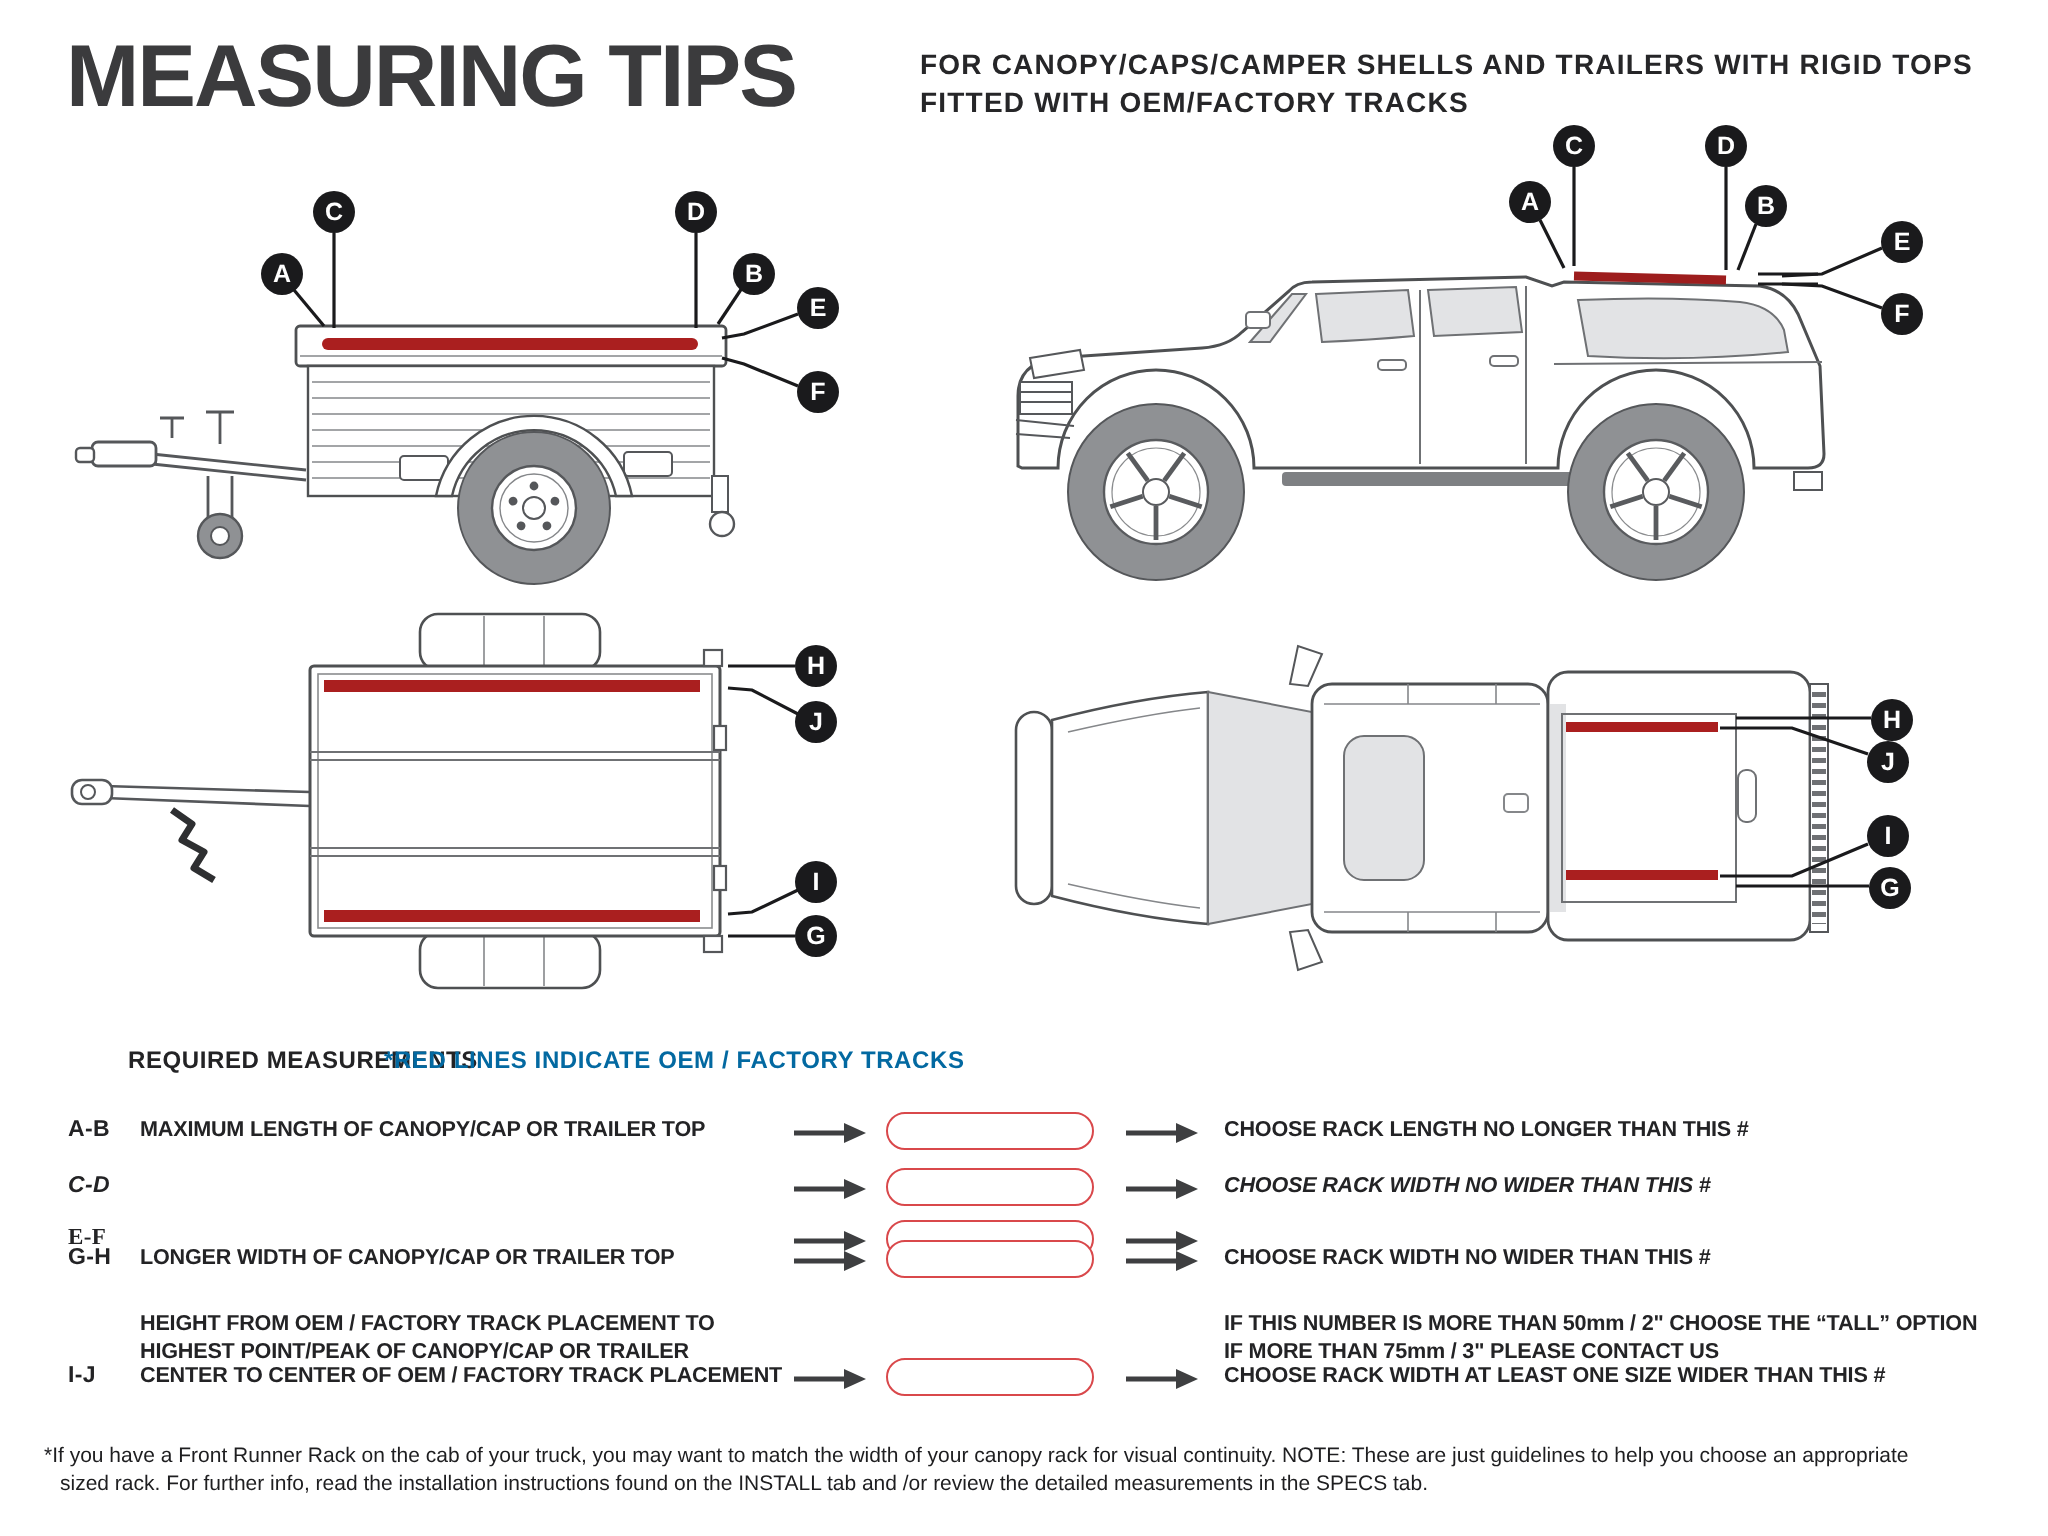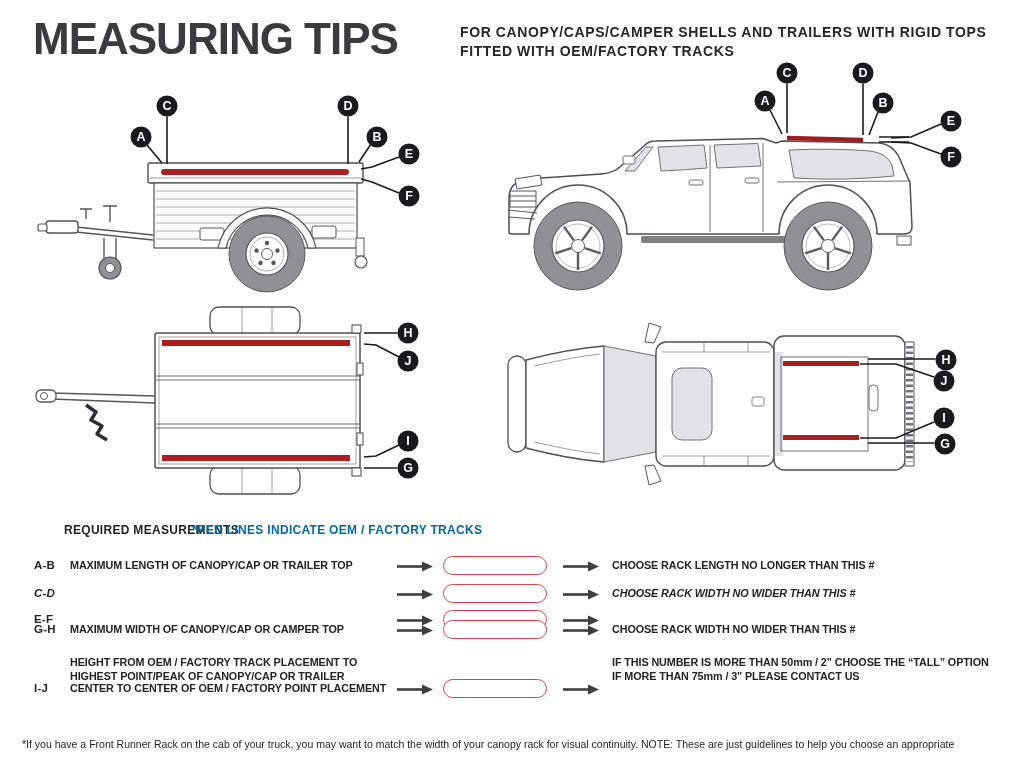--- a/index.html
+++ b/index.html
@@ -14,21 +14,21 @@
   .legend-red{left:192px;top:523px;font-size:12px;letter-spacing:0.3px;color:#0369a1;white-space:nowrap;}
   .m-row{position:absolute;left:0;width:1024px;height:22px;}
   .m-id{position:absolute;left:34px;top:0;width:34px;font-size:11.5px;line-height:19px;letter-spacing:0.2px;}
   .m-desc{position:absolute;left:70px;top:0;width:332px;font-size:10.8px;line-height:19px;letter-spacing:-0.1px;white-space:nowrap;}
   .m-result{position:absolute;left:612px;top:0;width:410px;font-size:10.8px;line-height:19px;letter-spacing:-0.1px;white-space:nowrap;}
   .two-line{line-height:13.5px;top:1px;white-space:nowrap;margin-top:45px;}
   .pill{position:absolute;left:443px;top:0;width:104px;height:19px;border:1.7px solid #d9484b;
         border-radius:11px;background:#ffffff;box-sizing:border-box;}
   .arrow1{position:absolute;left:397px;top:5px;}
   .arrow2{position:absolute;left:563px;top:5px;}
-  .footnote{left:22px;top:722px;width:990px;font-size:10.5px;line-height:13.5px;font-weight:400;color:#1e1e20;margin-top:16px;}
+  .footnote{left:22px;top:722px;width:990px;font-size:10.5px;line-height:13.5px;font-weight:400;color:#1e1e20;}
   .footnote .l2{padding-left:8px;}
   svg text.co{font-family:"Liberation Sans",sans-serif;font-weight:700;font-size:12.5px;fill:#ffffff;}
 </style>
 </head>
 <body>
 
 <div class="canvas">
 
   <div class="abs page-title">MEASURING TIPS</div>
   <div class="abs subtitle caps">
@@ -348,21 +348,21 @@
         </svg>
       <div class="pill"></div>
       <svg class="arrow2" width="36" height="11">
           <line x1="0" y1="5.5" x2="26" y2="5.5" stroke="#3e3f41" stroke-width="2.6"></line>
           <polygon points="25,0.5 36,5.5 25,10.5" fill="#3e3f41"></polygon>
         </svg>
       <div class="m-result caps">CHOOSE RACK WIDTH NO WIDER THAN THIS #</div>
     </div>
 
     <div class="m-row" style="top:610px;height:36px;">
-      <div class="m-id caps" style="line-height:14px;top:2px;">E-F</div>
+      <div class="m-id caps" style="line-height:14px;top:2px;font-family:Liberation Serif, serif;">E-F</div>
       <div class="m-desc caps two-line">
         <div>HEIGHT FROM OEM / FACTORY TRACK PLACEMENT TO</div>
         <div>HIGHEST POINT/PEAK OF CANOPY/CAP OR TRAILER</div>
       </div>
       <svg class="arrow1" width="36" height="11">
           <line x1="0" y1="5.5" x2="26" y2="5.5" stroke="#3e3f41" stroke-width="2.6"></line>
           <polygon points="25,0.5 36,5.5 25,10.5" fill="#3e3f41"></polygon>
         </svg>
       <div class="pill"></div>
       <svg class="arrow2" width="36" height="11">
@@ -370,46 +370,48 @@
           <polygon points="25,0.5 36,5.5 25,10.5" fill="#3e3f41"></polygon>
         </svg>
       <div class="m-result caps two-line">
         <div>IF THIS NUMBER IS MORE THAN 50mm / 2" CHOOSE THE “TALL” OPTION</div>
         <div>IF MORE THAN 75mm / 3" PLEASE CONTACT US</div>
       </div>
     </div>
 
     <div class="m-row" style="top:620px;">
       <div class="m-id caps">G-H</div>
-      <div class="m-desc caps">MAXIMUM WIDTH OF CANOPY/CAP OR CAMPER TOP</div>
+      <div class="m-desc caps">LONGER WIDTH OF CANOPY/CAP OR TRAILER TOP</div>
       <svg class="arrow1" width="36" height="11">
           <line x1="0" y1="5.5" x2="26" y2="5.5" stroke="#3e3f41" stroke-width="2.6"></line>
           <polygon points="25,0.5 36,5.5 25,10.5" fill="#3e3f41"></polygon>
         </svg>
       <div class="pill"></div>
       <svg class="arrow2" width="36" height="11">
           <line x1="0" y1="5.5" x2="26" y2="5.5" stroke="#3e3f41" stroke-width="2.6"></line>
           <polygon points="25,0.5 36,5.5 25,10.5" fill="#3e3f41"></polygon>
         </svg>
       <div class="m-result caps">CHOOSE RACK WIDTH NO WIDER THAN THIS #</div>
     </div>
 
     <div class="m-row" style="top:679px;">
       <div class="m-id caps">I-J</div>
-      <div class="m-desc caps">CENTER TO CENTER OF OEM / FACTORY POINT PLACEMENT</div>
+      <div class="m-desc caps">CENTER TO CENTER OF OEM / FACTORY TRACK PLACEMENT</div>
       <svg class="arrow1" width="36" height="11">
           <line x1="0" y1="5.5" x2="26" y2="5.5" stroke="#3e3f41" stroke-width="2.6"></line>
           <polygon points="25,0.5 36,5.5 25,10.5" fill="#3e3f41"></polygon>
         </svg>
       <div class="pill"></div>
       <svg class="arrow2" width="36" height="11">
           <line x1="0" y1="5.5" x2="26" y2="5.5" stroke="#3e3f41" stroke-width="2.6"></line>
           <polygon points="25,0.5 36,5.5 25,10.5" fill="#3e3f41"></polygon>
         </svg>
+      <div class="m-result caps">CHOOSE RACK WIDTH AT LEAST ONE SIZE WIDER THAN THIS #</div>
     </div>
 
   </div>
 
   <div class="abs footnote">
     <div>*If you have a Front Runner Rack on the cab of your truck, you may want to match the width of your canopy rack for visual continuity. NOTE: These are just guidelines to help you choose an appropriate</div>
+    <div class="l2">sized rack. For further info, read the installation instructions found on the INSTALL tab and /or review the detailed measurements in the SPECS tab.</div>
   </div>
 
 </div>
 
 </body></html>

